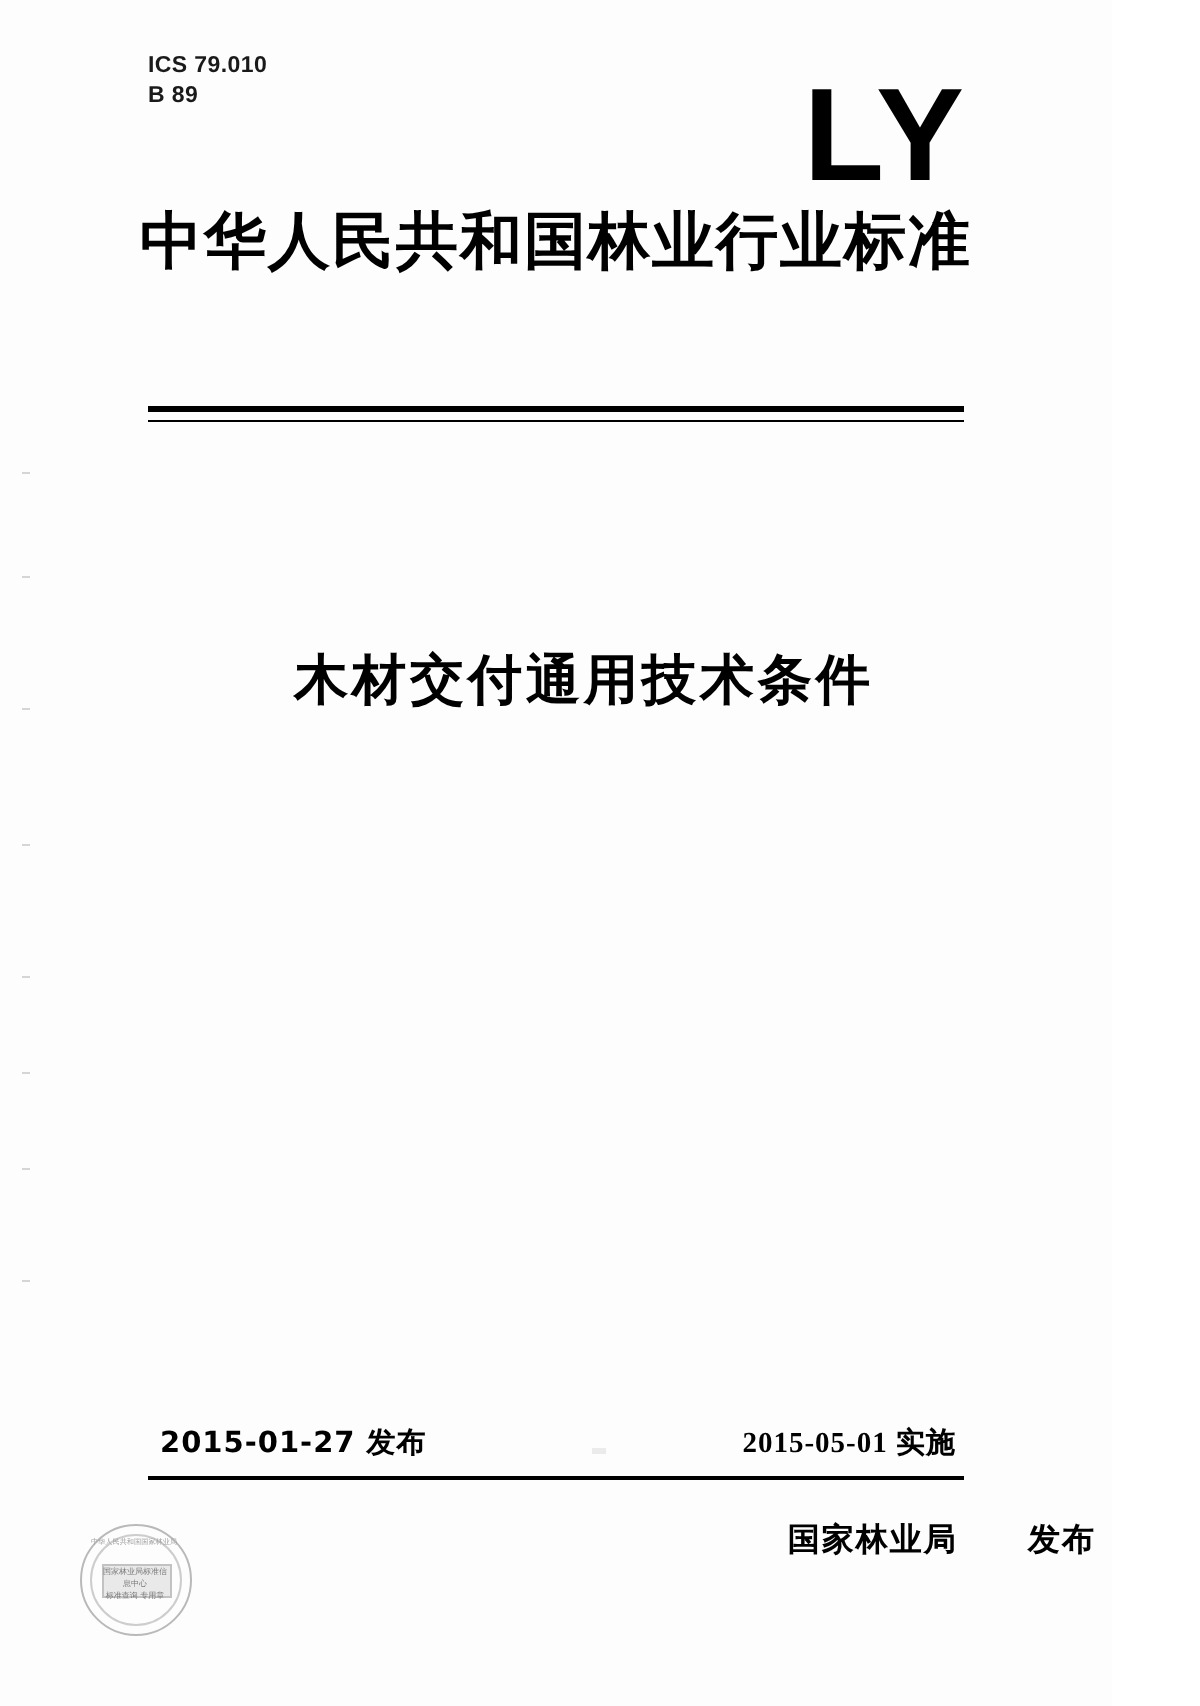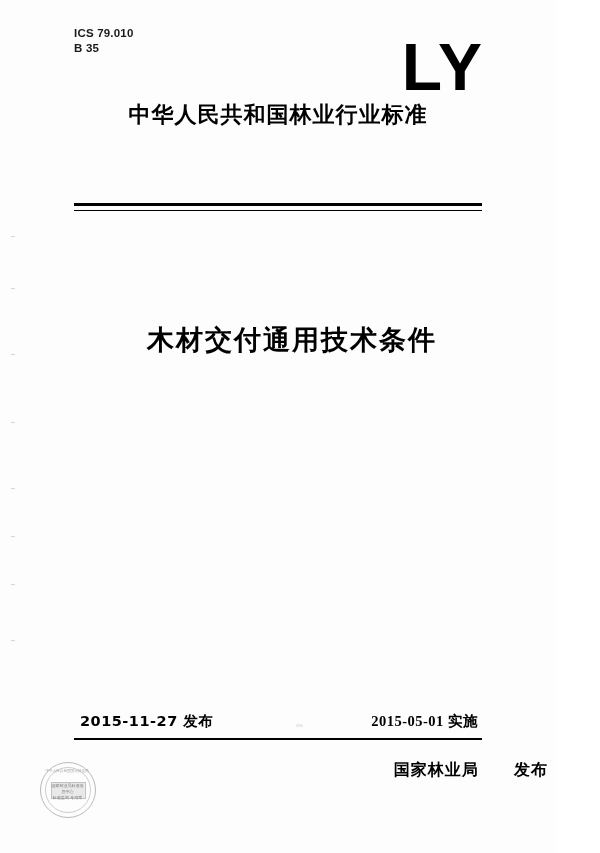--- a/index.html
+++ b/index.html
@@ -46,21 +46,21 @@
 
   
   .standard-org {
     position: absolute;
     left: 0;
     right: 0;
     top: 100px;
     text-align: center;
     font-family: Liberation Serif, serif;
     font-weight: bold;
-    font-size: 22px;
+    font-size: 31px;
     letter-spacing: 1px;
     color: #000000;
   }
 
   
   .standard-no {
     position: absolute;
     right: 74px;
     top: 168px;
     font-family: "Liberation Sans", sans-serif;
@@ -243,21 +243,21 @@
     background: #ebebeb;
   }
 </style>
 </head>
 <body>
 
 <div class="page">
 
   <div class="ics-block">
     <div>ICS 79.010</div>
-    <div>B 35</div>
+    <div>B 89</div>
   </div>
 
   <div class="ly-logo">LY</div>
 
   <div class="standard-org">中华人民共和国林业行业标准</div>
 
 
   <div class="rule-thick"></div>
   <div class="rule-thin"></div>
 
@@ -269,21 +269,21 @@
     <i style="top:252px"></i>
     <i style="top:300px"></i>
     <i style="top:348px"></i>
     <i style="top:404px"></i>
   </div>
 
   <div class="title-cn">木材交付通用技术条件</div>
 
   <div class="center-mark"></div>
 
-  <div class="date-issue">2015-11-27 发布</div>
+  <div class="date-issue">2015-01-27 发布</div>
   <div class="date-effect">2015-05-01 实施</div>
 
   <div class="rule-bottom"></div>
 
   <div class="publisher">
     <span>国家林业局</span>
     <span class="gap"></span>
     <span>发布</span>
   </div>
 

